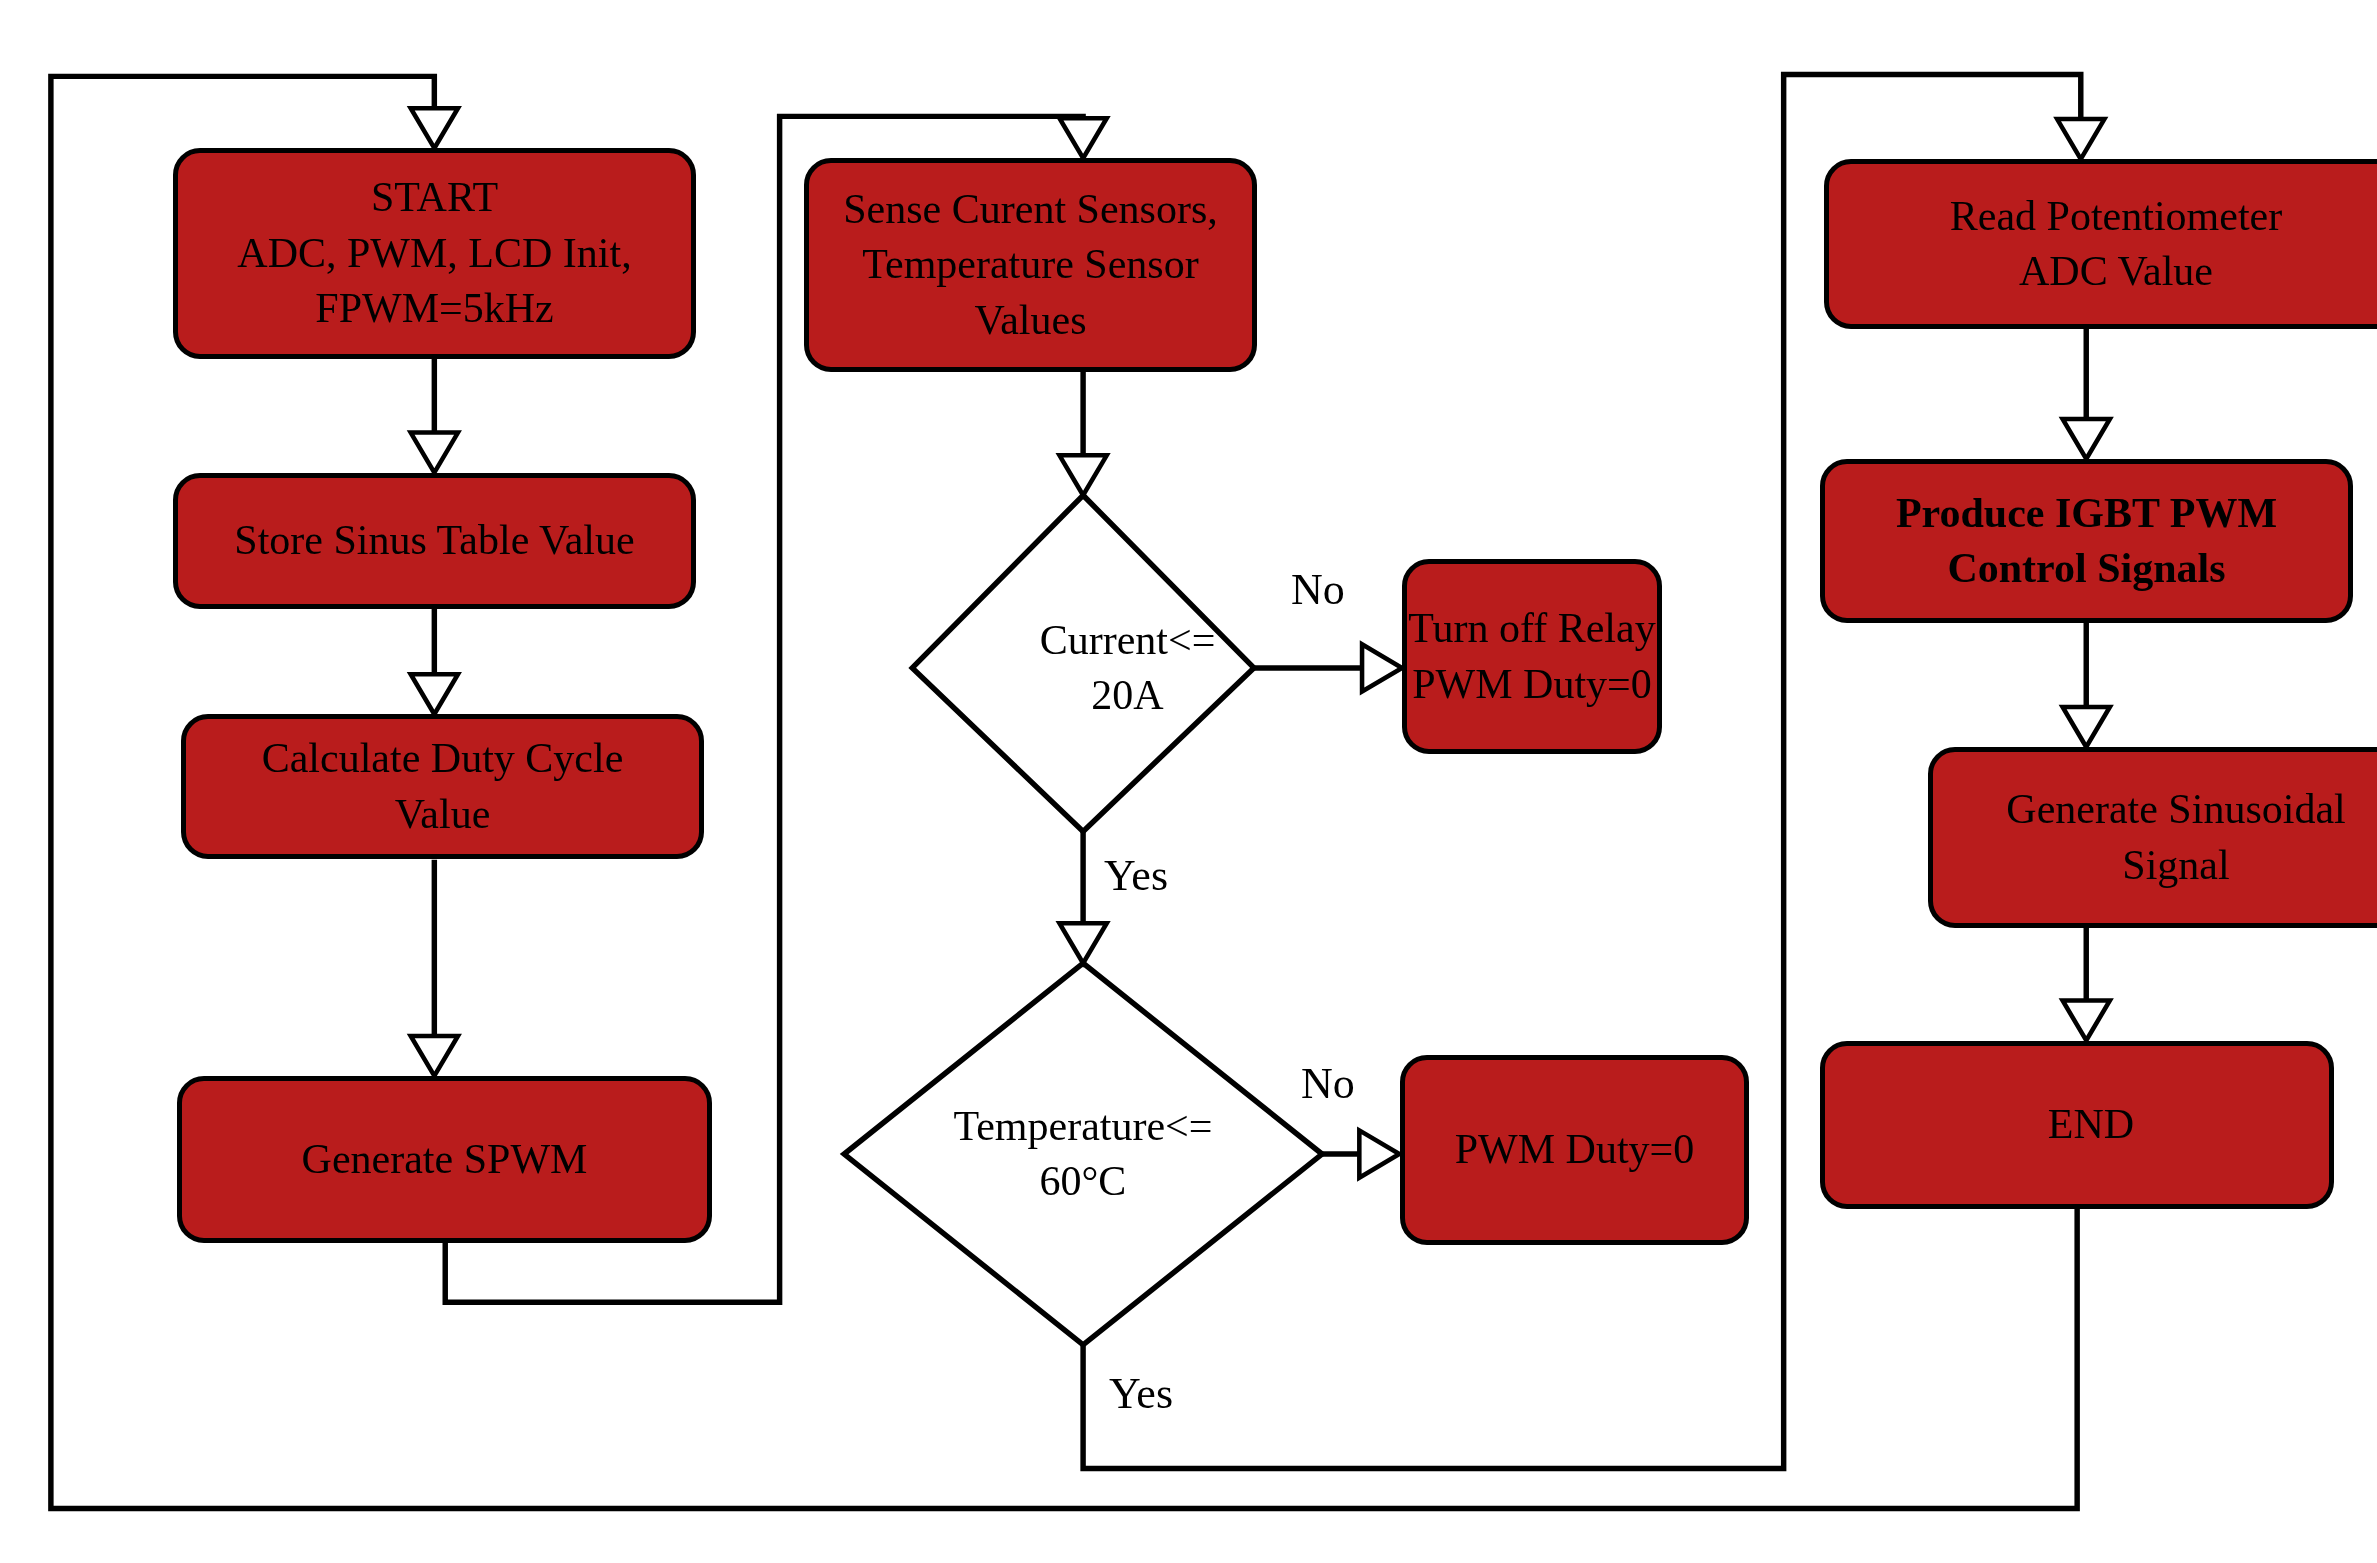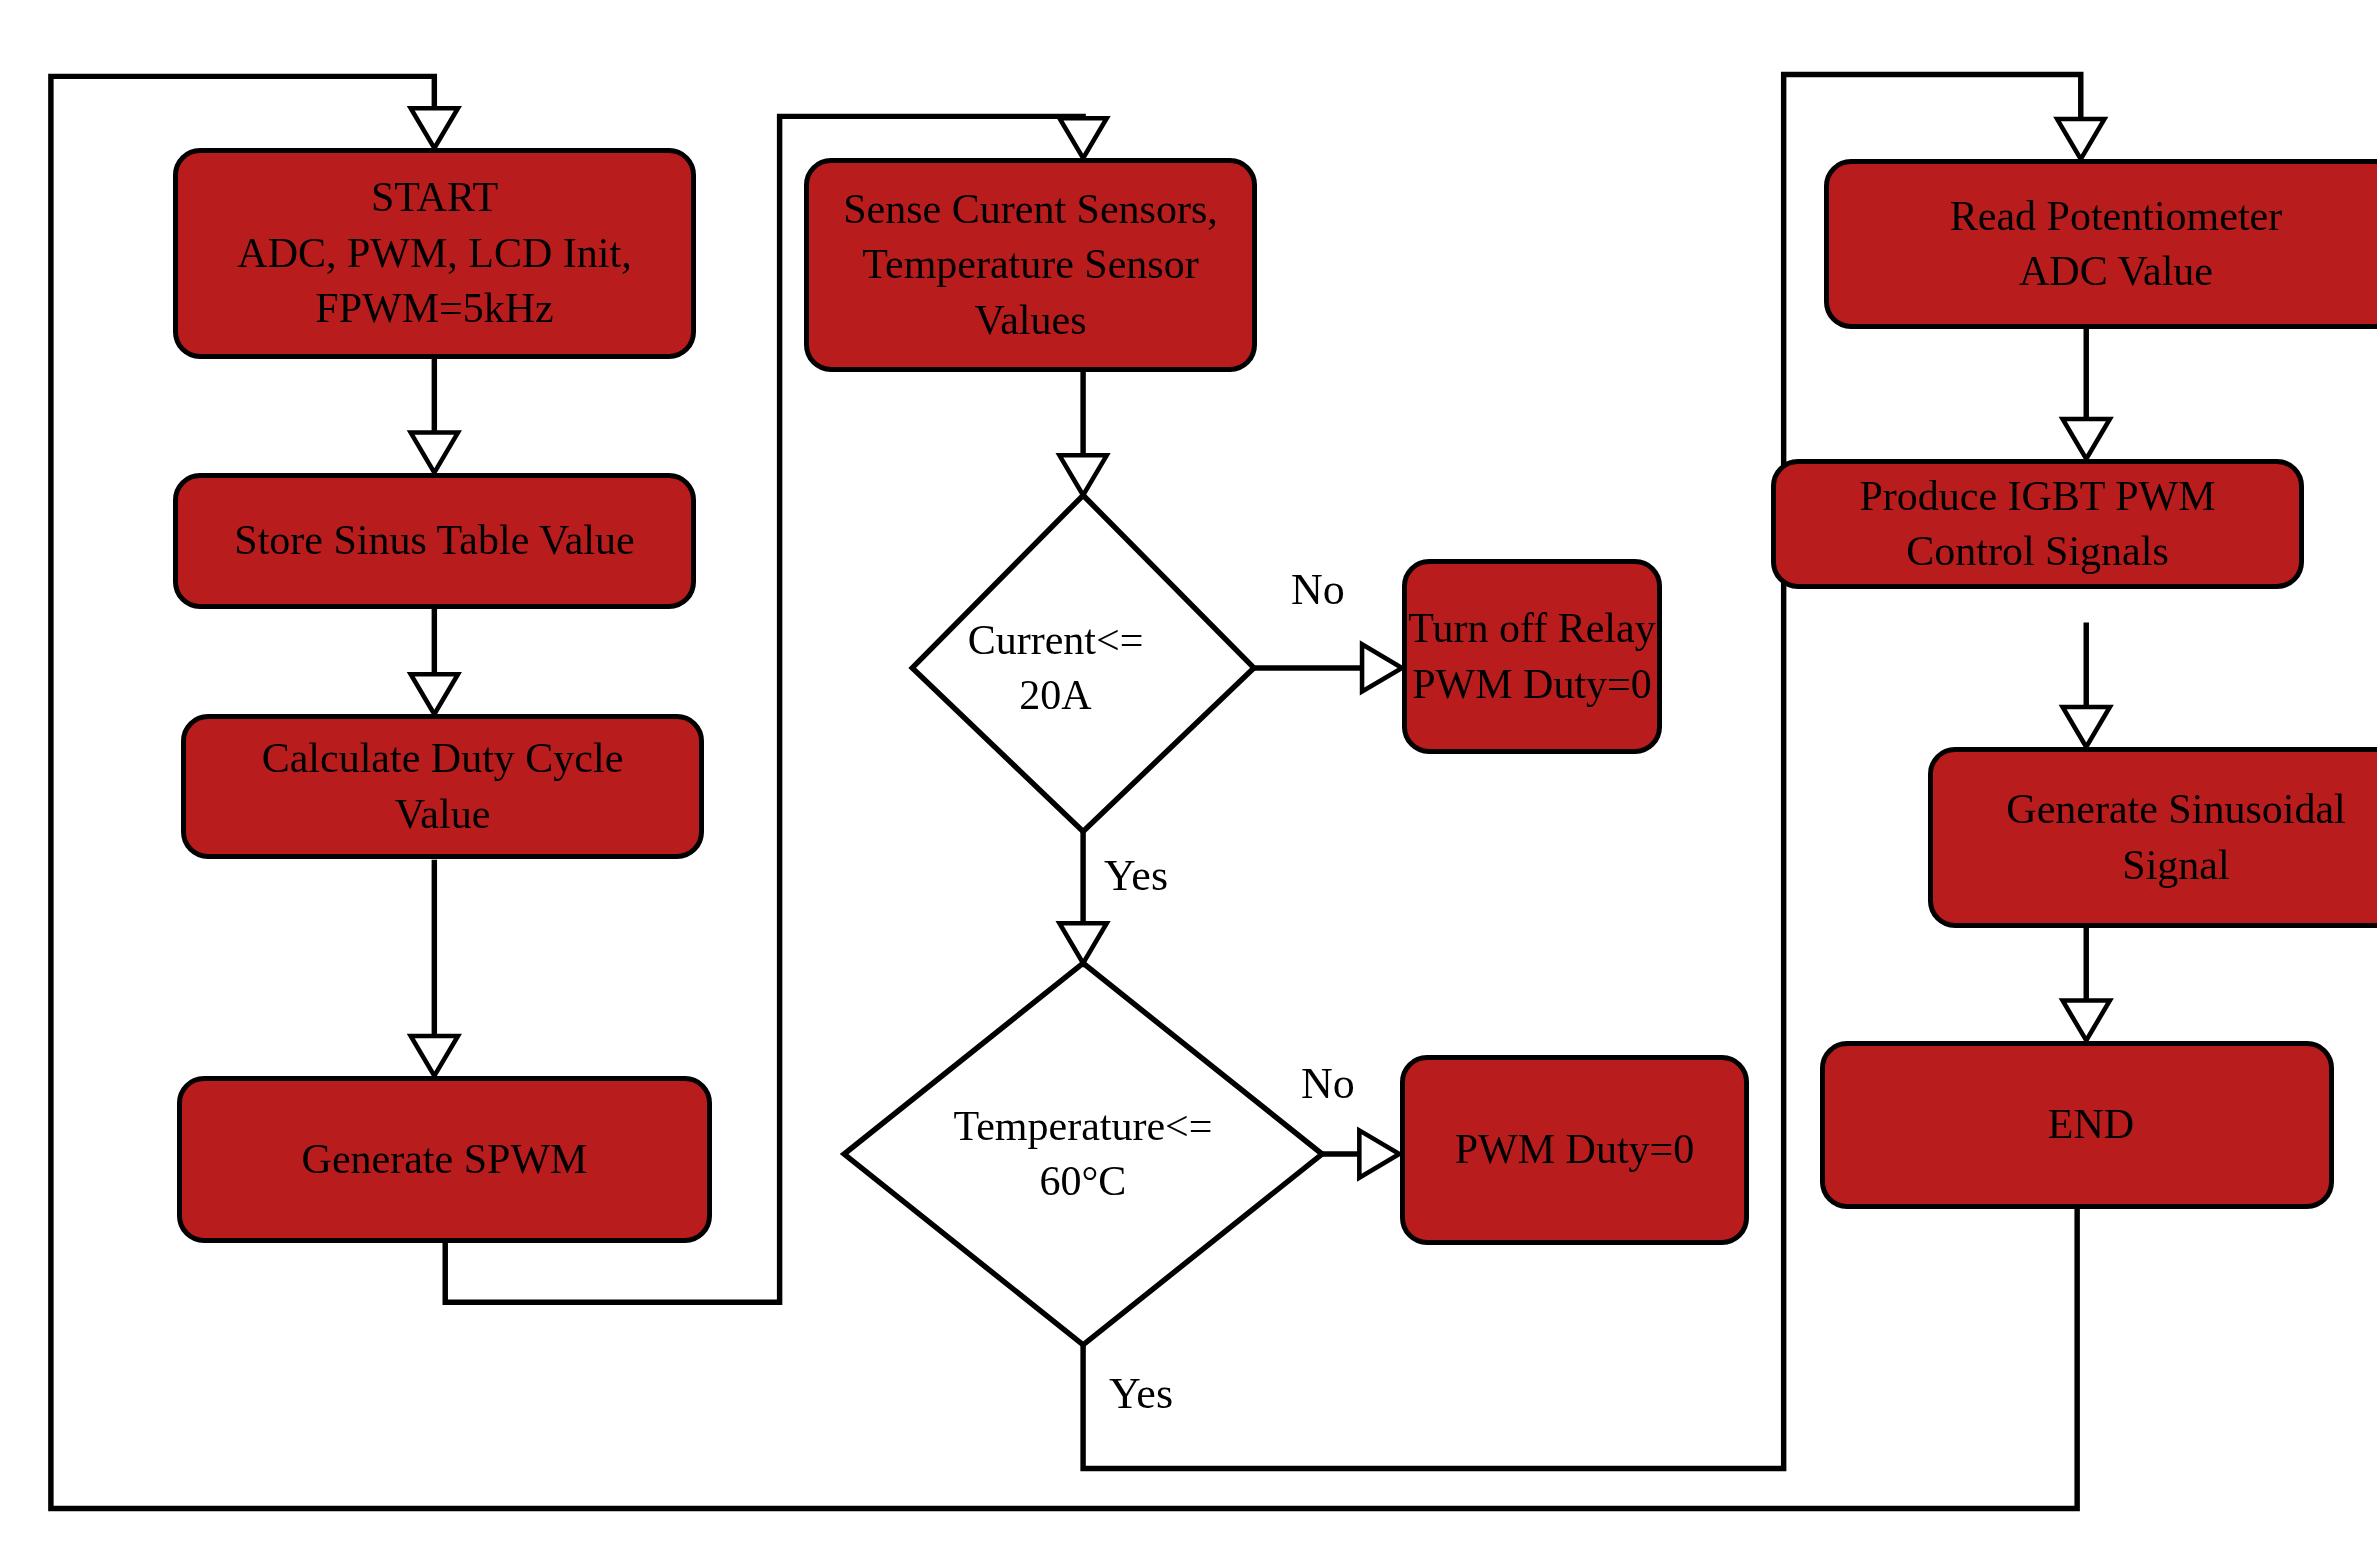--- a/index.html
+++ b/index.html
@@ -93,29 +93,29 @@
 Values</div>
 
   <div class="node" style="left:1402px;top:559px;width:260px;height:195px;">Turn off Relay
 PWM Duty=0</div>
 
   <div class="node" style="left:1400px;top:1055px;width:349px;height:190px;">PWM Duty=0</div>
 
   <div class="node" style="left:1824px;top:159px;width:584px;height:170px;">Read Potentiometer
 ADC Value</div>
 
-  <div class="node" style="left:1771px;top:459px;width:533px;height:130px;">Produce IGBT PWM
+  <div class="node" style="left:1820px;top:459px;width:533px;height:164px;font-weight:bold;">Produce IGBT PWM
 Control Signals</div>
 
   <div class="node" style="left:1928px;top:747px;width:496px;height:181px;">Generate Sinusoidal
 Signal</div>
 
   <div class="node" style="left:1820px;top:1041px;width:514px;height:168px;padding-left:28px;">END</div>
 
-  <div class="dlabel" style="left:892px;top:568px;width:327px;height:200px;font-family:Liberation Serif, serif;">Current&lt;=
+  <div class="dlabel" style="left:964px;top:568px;width:327px;height:200px;font-family:Liberation Serif, serif;">Current&lt;=
 20A</div>
 
   <div class="dlabel" style="left:874px;top:1054px;width:418px;height:200px;">Temperature&lt;=
 60°C</div>
 
   <div class="elabel" style="left:1291px;top:568px;">No</div>
 
   <div class="elabel" style="left:1104px;top:854px;">Yes</div>
 
   <div class="elabel" style="left:1301px;top:1062px;">No</div>

